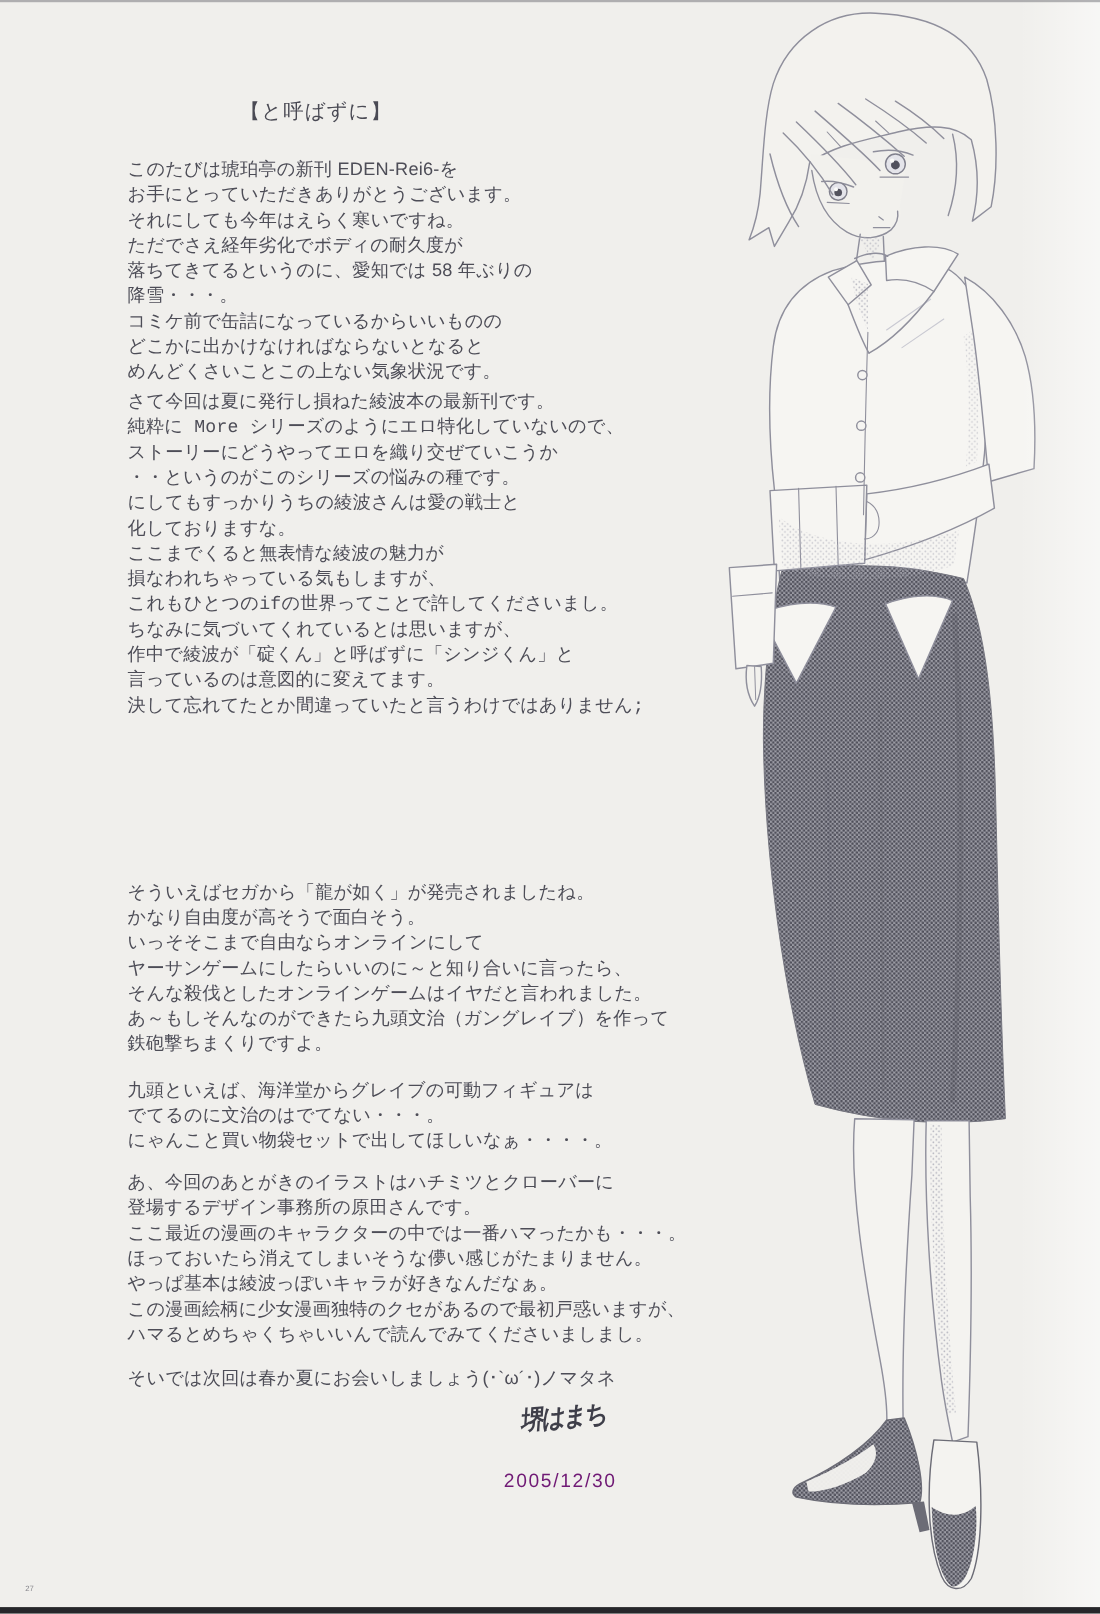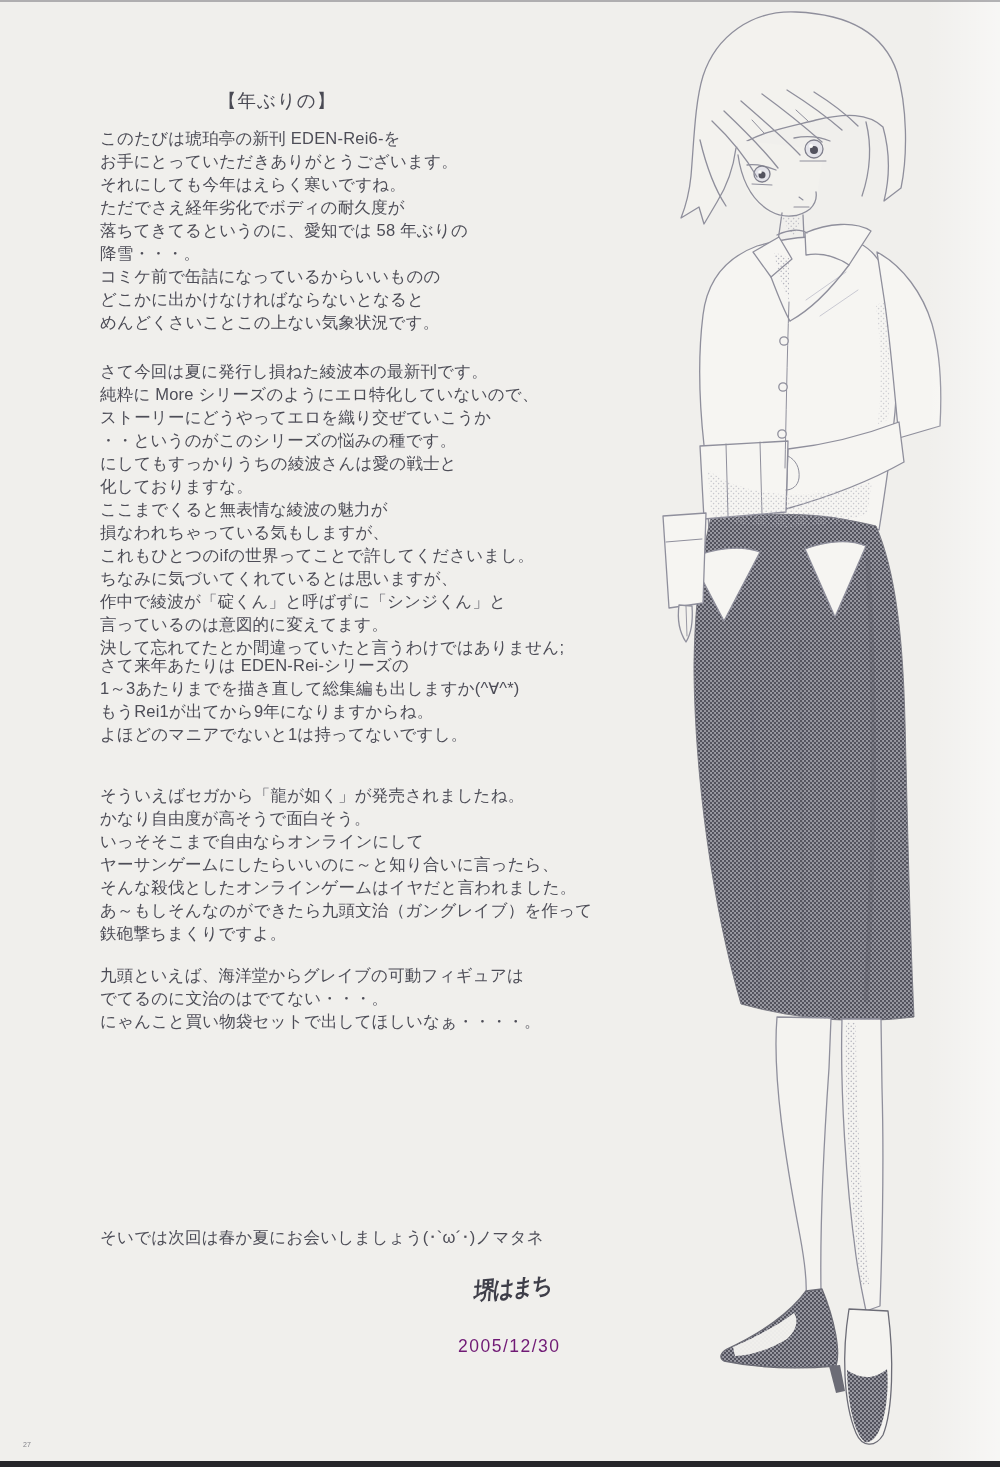--- a/index.html
+++ b/index.html
@@ -13,26 +13,26 @@
   .scan-bottom-edge { position:absolute; left:0; bottom:0; width:100%; height:6px;
     background:#26262a; }
   .scan-right-light { position:absolute; right:0; top:0; width:75px; height:100%;
     background:linear-gradient(to right, rgba(255,255,255,0), rgba(255,255,255,.5)); }
   .illustration { position:absolute; left:0; top:0; width:1000px; height:1467px; }
   .page-title {
     position:absolute; left:218px; top:88px; margin:0;
     font-size:18.5px; font-weight:normal; color:#4a4a54; letter-spacing:1px;
   }
   .para {
-    position:absolute; left:100px; margin:0;
+    position:absolute; left:100px; margin:16px;
     font-size:16.5px; line-height:23px; color:#4d4d57;
     white-space:pre-line; letter-spacing:.2px;
   }
   #p1 { top:127px; }
-  #p2 { top:360px; }
+  #p2 { top:338px;font-family:Liberation Mono, monospace; }
   #p3 { top:654px; }
   #p4 { top:784px; }
   #p5 { top:964px; }
   #p6 { top:1048px; }
   #p7 { top:1226px;text-align:center; }
   .signature {
     position:absolute; left:474px; top:1274px;
     font-size:21px; font-weight:bold; color:#3e3e49;
     transform:rotate(-5deg) skewX(-9deg) scaleY(1.12);
     letter-spacing:-2px; white-space:nowrap;
@@ -162,21 +162,21 @@
            C 769,1350 749,1356 735,1356 Z"></path>
       <path fill="#6c6c76" stroke="none" d="M 829,1366 L 836,1393 L 845,1391 L 840,1365 Z"></path>
 
       <path fill="#f4f3f0" stroke="#6c6c76" d="M 849,1309 C 842,1352 843,1402 856,1433 C 862,1447 875,1448 883,1435
            C 893,1410 894,1358 888,1311 Z"></path>
       <path fill="url(#toneD)" stroke="none" d="M 847,1370 C 848,1408 855,1434 865,1442 C 874,1444 882,1431 886,1405
            C 888,1390 888,1379 887,1369 C 874,1380 860,1379 847,1370 Z"></path>
     </g>
   </svg>
 
-  <h1 class="page-title">【年ぶりの】</h1>
+  <h1 class="page-title">【と呼ばずに】</h1>
 
   <p class="para" id="p1">このたびは琥珀亭の新刊 EDEN-Rei6-を
 お手にとっていただきありがとうございます。
 それにしても今年はえらく寒いですね。
 ただでさえ経年劣化でボディの耐久度が
 落ちてきてるというのに、愛知では 58 年ぶりの
 降雪・・・。
 コミケ前で缶詰になっているからいいものの
 どこかに出かけなければならないとなると
 めんどくさいことこの上ない気象状況です。</p>
@@ -186,34 +186,37 @@
 ・・というのがこのシリーズの悩みの種です。
 にしてもすっかりうちの綾波さんは愛の戦士と
 化しておりますな。
 ここまでくると無表情な綾波の魅力が
 損なわれちゃっている気もしますが、
 これもひとつのifの世界ってことで許してくださいまし。
 ちなみに気づいてくれているとは思いますが、
 作中で綾波が「碇くん」と呼ばずに「シンジくん」と
 言っているのは意図的に変えてます。
 決して忘れてたとか間違っていたと言うわけではありません;</p>
-  <p class="para" id="p3">さて来年あたりは EDEN-Rei-シリーズの
-1～3あたりまでを描き直して総集編も出しますか(^∀^*)
-もうRei1が出てから9年になりますからね。
-よほどのマニアでないと1は持ってないですし。</p>
   <p class="para" id="p4">そういえばセガから「龍が如く」が発売されましたね。
 かなり自由度が高そうで面白そう。
 いっそそこまで自由ならオンラインにして
 ヤーサンゲームにしたらいいのに～と知り合いに言ったら、
 そんな殺伐としたオンラインゲームはイヤだと言われました。
 あ～もしそんなのができたら九頭文治（ガングレイブ）を作って
 鉄砲撃ちまくりですよ。</p>
   <p class="para" id="p5">九頭といえば、海洋堂からグレイブの可動フィギュアは
 でてるのに文治のはでてない・・・。
 にゃんこと買い物袋セットで出してほしいなぁ・・・・。</p>
+  <p class="para" id="p6">あ、今回のあとがきのイラストはハチミツとクローバーに
+登場するデザイン事務所の原田さんです。
+ここ最近の漫画のキャラクターの中では一番ハマったかも・・・。
+ほっておいたら消えてしまいそうな儚い感じがたまりません。
+やっぱ基本は綾波っぽいキャラが好きなんだなぁ。
+この漫画絵柄に少女漫画独特のクセがあるので最初戸惑いますが、
+ハマるとめちゃくちゃいいんで読んでみてくださいましまし。</p>
   <p class="para" id="p7">そいでは次回は春か夏にお会いしましょう(･`ω´･)ノマタネ</p>
 
   <div class="signature">堺はまち</div>
   <div class="date">2005/12/30</div>
   <div class="page-number">27</div>
 
   <div class="scan-right-light"></div>
   <div class="scan-top-edge"></div>
   <div class="scan-bottom-edge"></div>
 </div>

